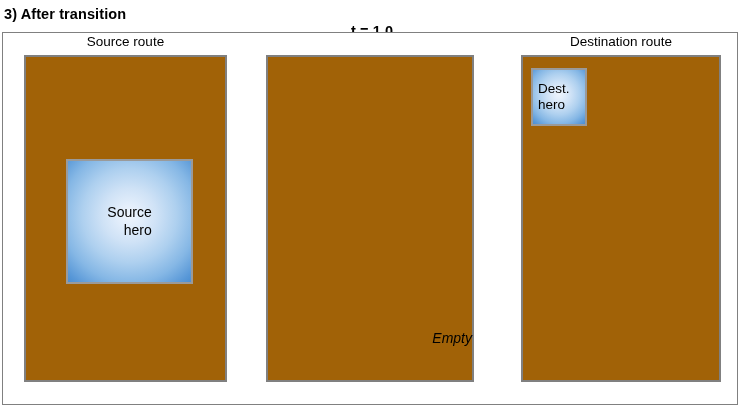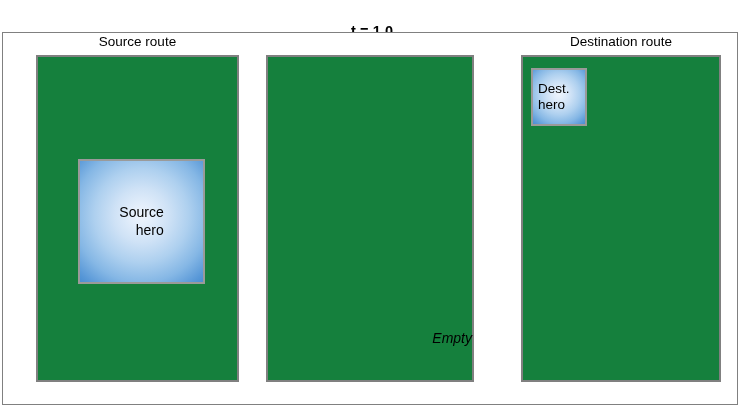--- a/index.html
+++ b/index.html
@@ -64,21 +64,21 @@
     left: 0;
     top: 32px;
     width: 742px;
     height: 373px;
   }
   .column {
     position: absolute;
     top: 0;
     height: 373px;
   }
-  .col-source { left: 24px;  width: 203px; margin-left: 12px; }
+  .col-source { left: 24px;  width: 203px; }
   .col-overlay{ left: 266px; width: 208px; }
   .col-dest   { left: 513px; width: 200px; margin-left: 8px; }
 
   .col-label {
     position: absolute;
     top: 1px;
     left: 0;
     width: 100%;
     text-align: center;
     font-size: 13.5px;
@@ -88,21 +88,21 @@
   }
 
   .panel {
     position: absolute;
     top: 23px;
     left: 0;
     width: 100%;
     height: 327px;
     box-sizing: border-box;
     border: 2px solid #808080;
-    background: #15803d;
+    background: #a16207;
   }
 
   
   .hero {
     position: absolute;
     box-sizing: border-box;
     border: 2px solid #9a9a9a;
     background-image:
       radial-gradient(circle at 50% 45%,
         #eef4fc 0%,
@@ -157,20 +157,21 @@
     font-size: 14px;
     font-style: italic;
     line-height: 18px;
   }
 </style>
 </head>
 <body>
 
 <div id="stage">
 
+  <div class="step-title">3) After transition</div>
 
   <div class="time-label">t = 1.0</div>
 
   <div class="outer-frame"></div>
 
   <div class="columns">
 
     <div class="column col-source">
       <div class="col-label">Source route</div>
       <div class="panel">

